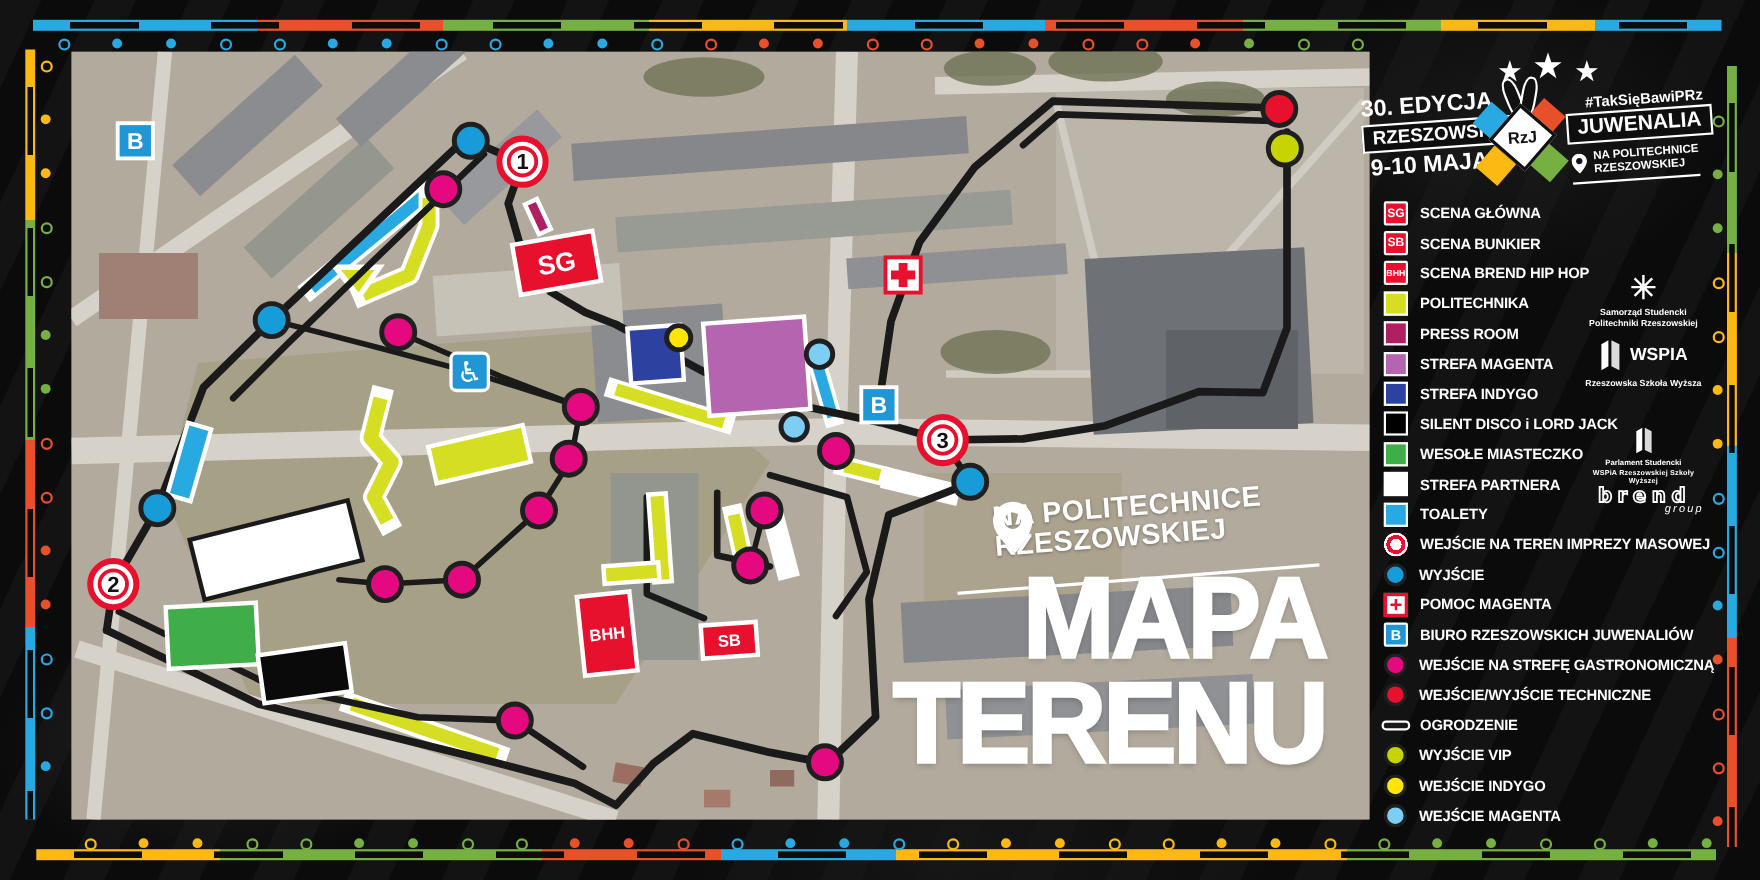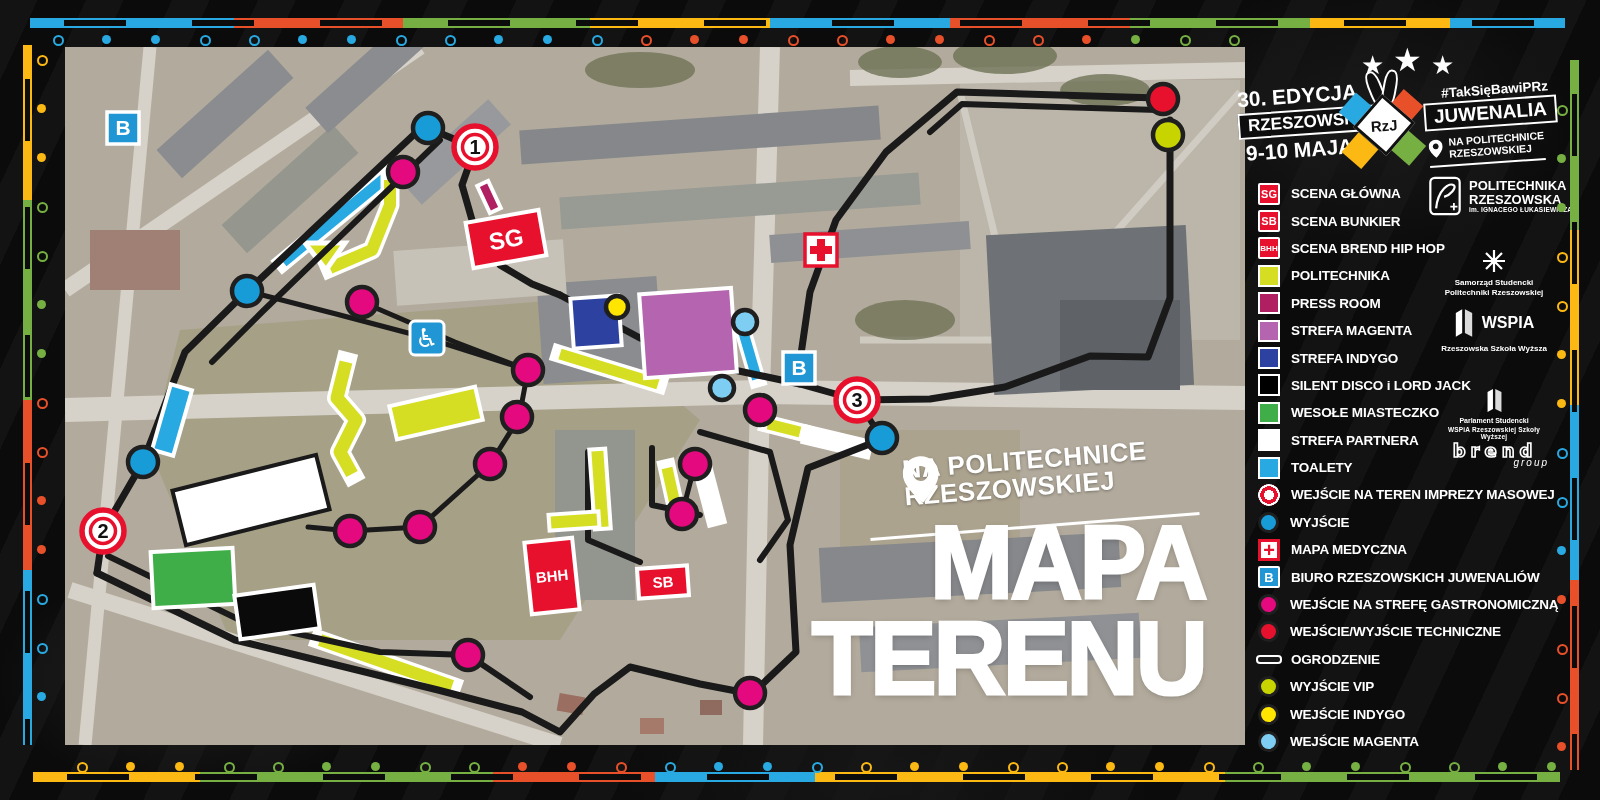--- a/index.html
+++ b/index.html
@@ -453,21 +453,21 @@
         <li>
           <span class="sw sw-ring"></span>
           <span class="lbl">WEJŚCIE NA TEREN IMPREZY MASOWEJ</span>
         </li>
         <li>
           <span class="sw sw-circle" style="background: rgb(24, 156, 216);"></span>
           <span class="lbl">WYJŚCIE</span>
         </li>
         <li>
           <span class="sw sw-cross">+</span>
-          <span class="lbl">MAPA MEDYCZNA</span>
+          <span class="lbl">POMOC MAGENTA</span>
         </li>
         <li>
           <span class="sw sw-tag" style="background: rgb(33, 150, 212); font-size: 13px;">B</span>
           <span class="lbl">BIURO RZESZOWSKICH JUWENALIÓW</span>
         </li>
         <li>
           <span class="sw sw-circle" style="background: rgb(229, 9, 127);"></span>
           <span class="lbl">WEJŚCIE NA STREFĘ GASTRONOMICZNĄ</span>
         </li>
         <li>
@@ -485,31 +485,20 @@
         <li>
           <span class="sw sw-circle" style="background: rgb(255, 229, 0);"></span>
           <span class="lbl">WEJŚCIE INDYGO</span>
         </li>
         <li>
           <span class="sw sw-circle" style="background: rgb(126, 206, 244);"></span>
           <span class="lbl">WEJŚCIE MAGENTA</span>
         </li>
       </ul>
 
-    <div class="sponsor sp-row" style="left:186px;top:176px;">
-      <svg width="32" height="40" viewBox="0 0 36 44">
-        <rect x="1.5" y="1.5" width="33" height="41" rx="5" fill="none" stroke="#fff" stroke-width="2.5"></rect>
-        <path d="M8,36 C10,15 23,6 28,10 C31,13 24,21 17,23" fill="none" stroke="#fff" stroke-width="2.5"></path>
-        <path d="M24,34 h8 M28,30 v8" stroke="#fff" stroke-width="2"></path>
-      </svg>
-      <div>
-        <div class="sp-name" style="width:90px;">POLITECHNIKA RZESZOWSKA</div>
-        <div class="sp-sub">im. IGNACEGO ŁUKASIEWICZA</div>
-      </div>
-    </div>
 
     <div class="sponsor" style="left:196px;top:248px;width:110px;">
       <svg width="26" height="26" viewBox="0 0 26 26">
         <g stroke="#fff" stroke-width="2.2" fill="none">
           <path d="M13,2 V24 M2,13 H24 M5,5 L21,21 M21,5 L5,21"></path>
         </g>
         <circle cx="13" cy="13" r="3" fill="#fff"></circle>
       </svg>
       <div class="sp-small">Samorząd Studencki</div>
       <div class="sp-small">Politechniki Rzeszowskiej</div>

